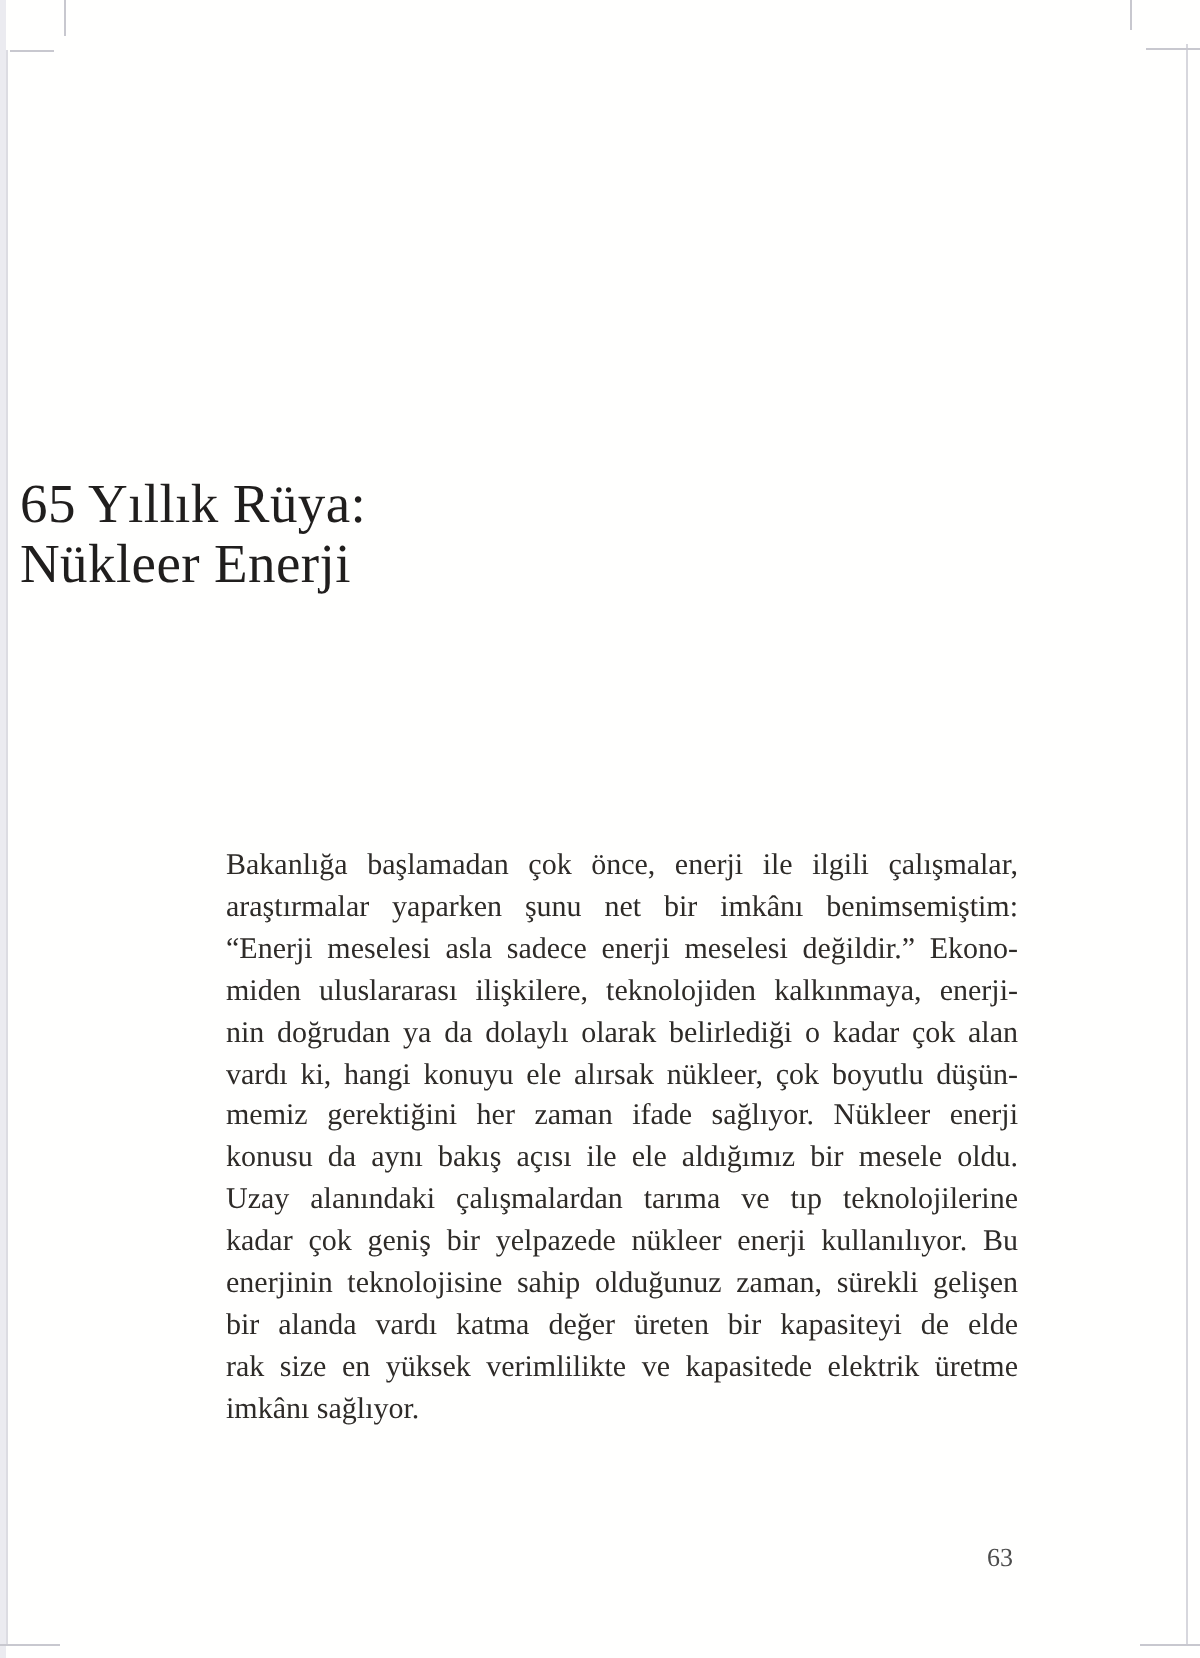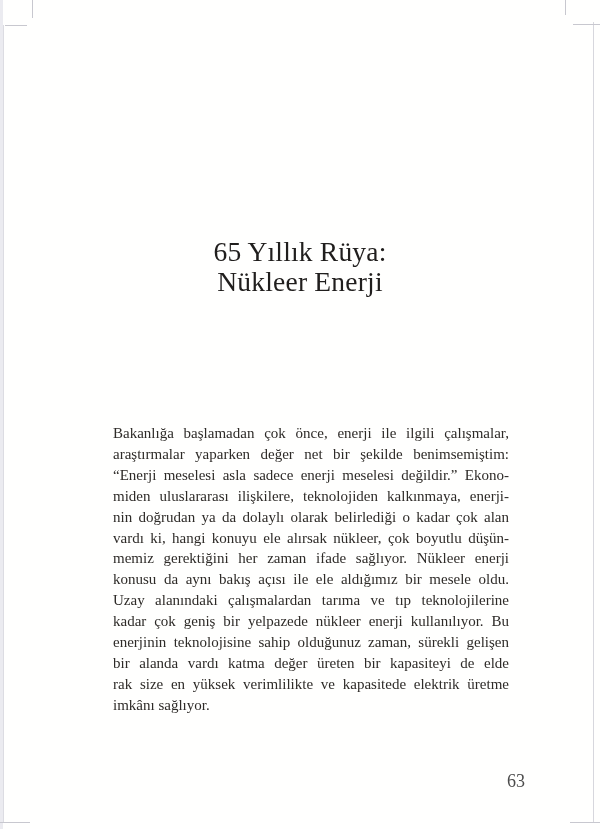--- a/index.html
+++ b/index.html
@@ -23,22 +23,22 @@
   .mark-tl-h { left: 5px; top: 25px; width: 22px; height: 1px; background: #c8c8cf; }
   .mark-tr-v { left: 565px; top: 0; width: 1px; height: 15px; background: #c8c8cf; }
   .mark-tr-h { left: 573px; top: 24px; width: 27px; height: 1px; background: #c8c8cf; }
   .mark-bl-h { left: 0; top: 822px; width: 30px; height: 1px; background: #c8c8cf; }
   .mark-br-h { left: 570px; top: 822px; width: 30px; height: 1px; background: #c8c8cf; }
 
   .chapter-title {
     position: absolute;
     top: 237px; left: 0;
     width: 600px;
+    padding-left: 10px;
     box-sizing: border-box;
-    text-align: center;
     font-size: 27.5px;
     line-height: 30px;
     font-weight: 400;
     color: #201e1d;
     letter-spacing: 0.2px;
   }
   .body-text {
     position: absolute;
     top: 423px; left: 113px;
     width: 396px;
@@ -49,24 +49,24 @@
   .body-text .line {
     text-align: justify;
     text-align-last: justify;
     font-family: Liberation Serif, serif;
   }
   .body-text .line.last {
     text-align-last: left;
   }
   .page-number {
     position: absolute;
-    top: 771px; left: 486px;
+    top: 771px; left: 470px;
     width: 60px;
     text-align: center;
-    font-size: 18px;
+    font-size: 13px;
     color: #4c4c4c;
   }
 </style>
 </head>
 <body>
 
 <div class="page">
 
   <div class="artifact edge-left-strip"></div>
   <div class="artifact edge-left-line"></div>
@@ -78,21 +78,21 @@
   <div class="artifact mark-bl-h"></div>
   <div class="artifact mark-br-h"></div>
 
   <div class="chapter-title">
     <div>65 Yıllık Rüya:</div>
     <div>Nükleer Enerji</div>
   </div>
 
   <div class="body-text">
     <div class="line">Bakanlığa başlamadan çok önce, enerji ile ilgili çalışmalar,</div>
-    <div class="line">araştırmalar yaparken değer net bir şekilde benimsemiştim:</div>
+    <div class="line">araştırmalar yaparken şunu net bir imkânı benimsemiştim:</div>
     <div class="line">“Enerji meselesi asla sadece enerji meselesi değildir.” Ekono-</div>
     <div class="line">miden uluslararası ilişkilere, teknolojiden kalkınmaya, enerji-</div>
     <div class="line">nin doğrudan ya da dolaylı olarak belirlediği o kadar çok alan</div>
     <div class="line">vardı ki, hangi konuyu ele alırsak nükleer, çok boyutlu düşün-</div>
     <div class="line">memiz gerektiğini her zaman ifade sağlıyor. Nükleer enerji</div>
     <div class="line">konusu da aynı bakış açısı ile ele aldığımız bir mesele oldu.</div>
     <div class="line">Uzay alanındaki çalışmalardan tarıma ve tıp teknolojilerine</div>
     <div class="line">kadar çok geniş bir yelpazede nükleer enerji kullanılıyor. Bu</div>
     <div class="line">enerjinin teknolojisine sahip olduğunuz zaman, sürekli gelişen</div>
     <div class="line">bir alanda vardı katma değer üreten bir kapasiteyi de elde</div>

